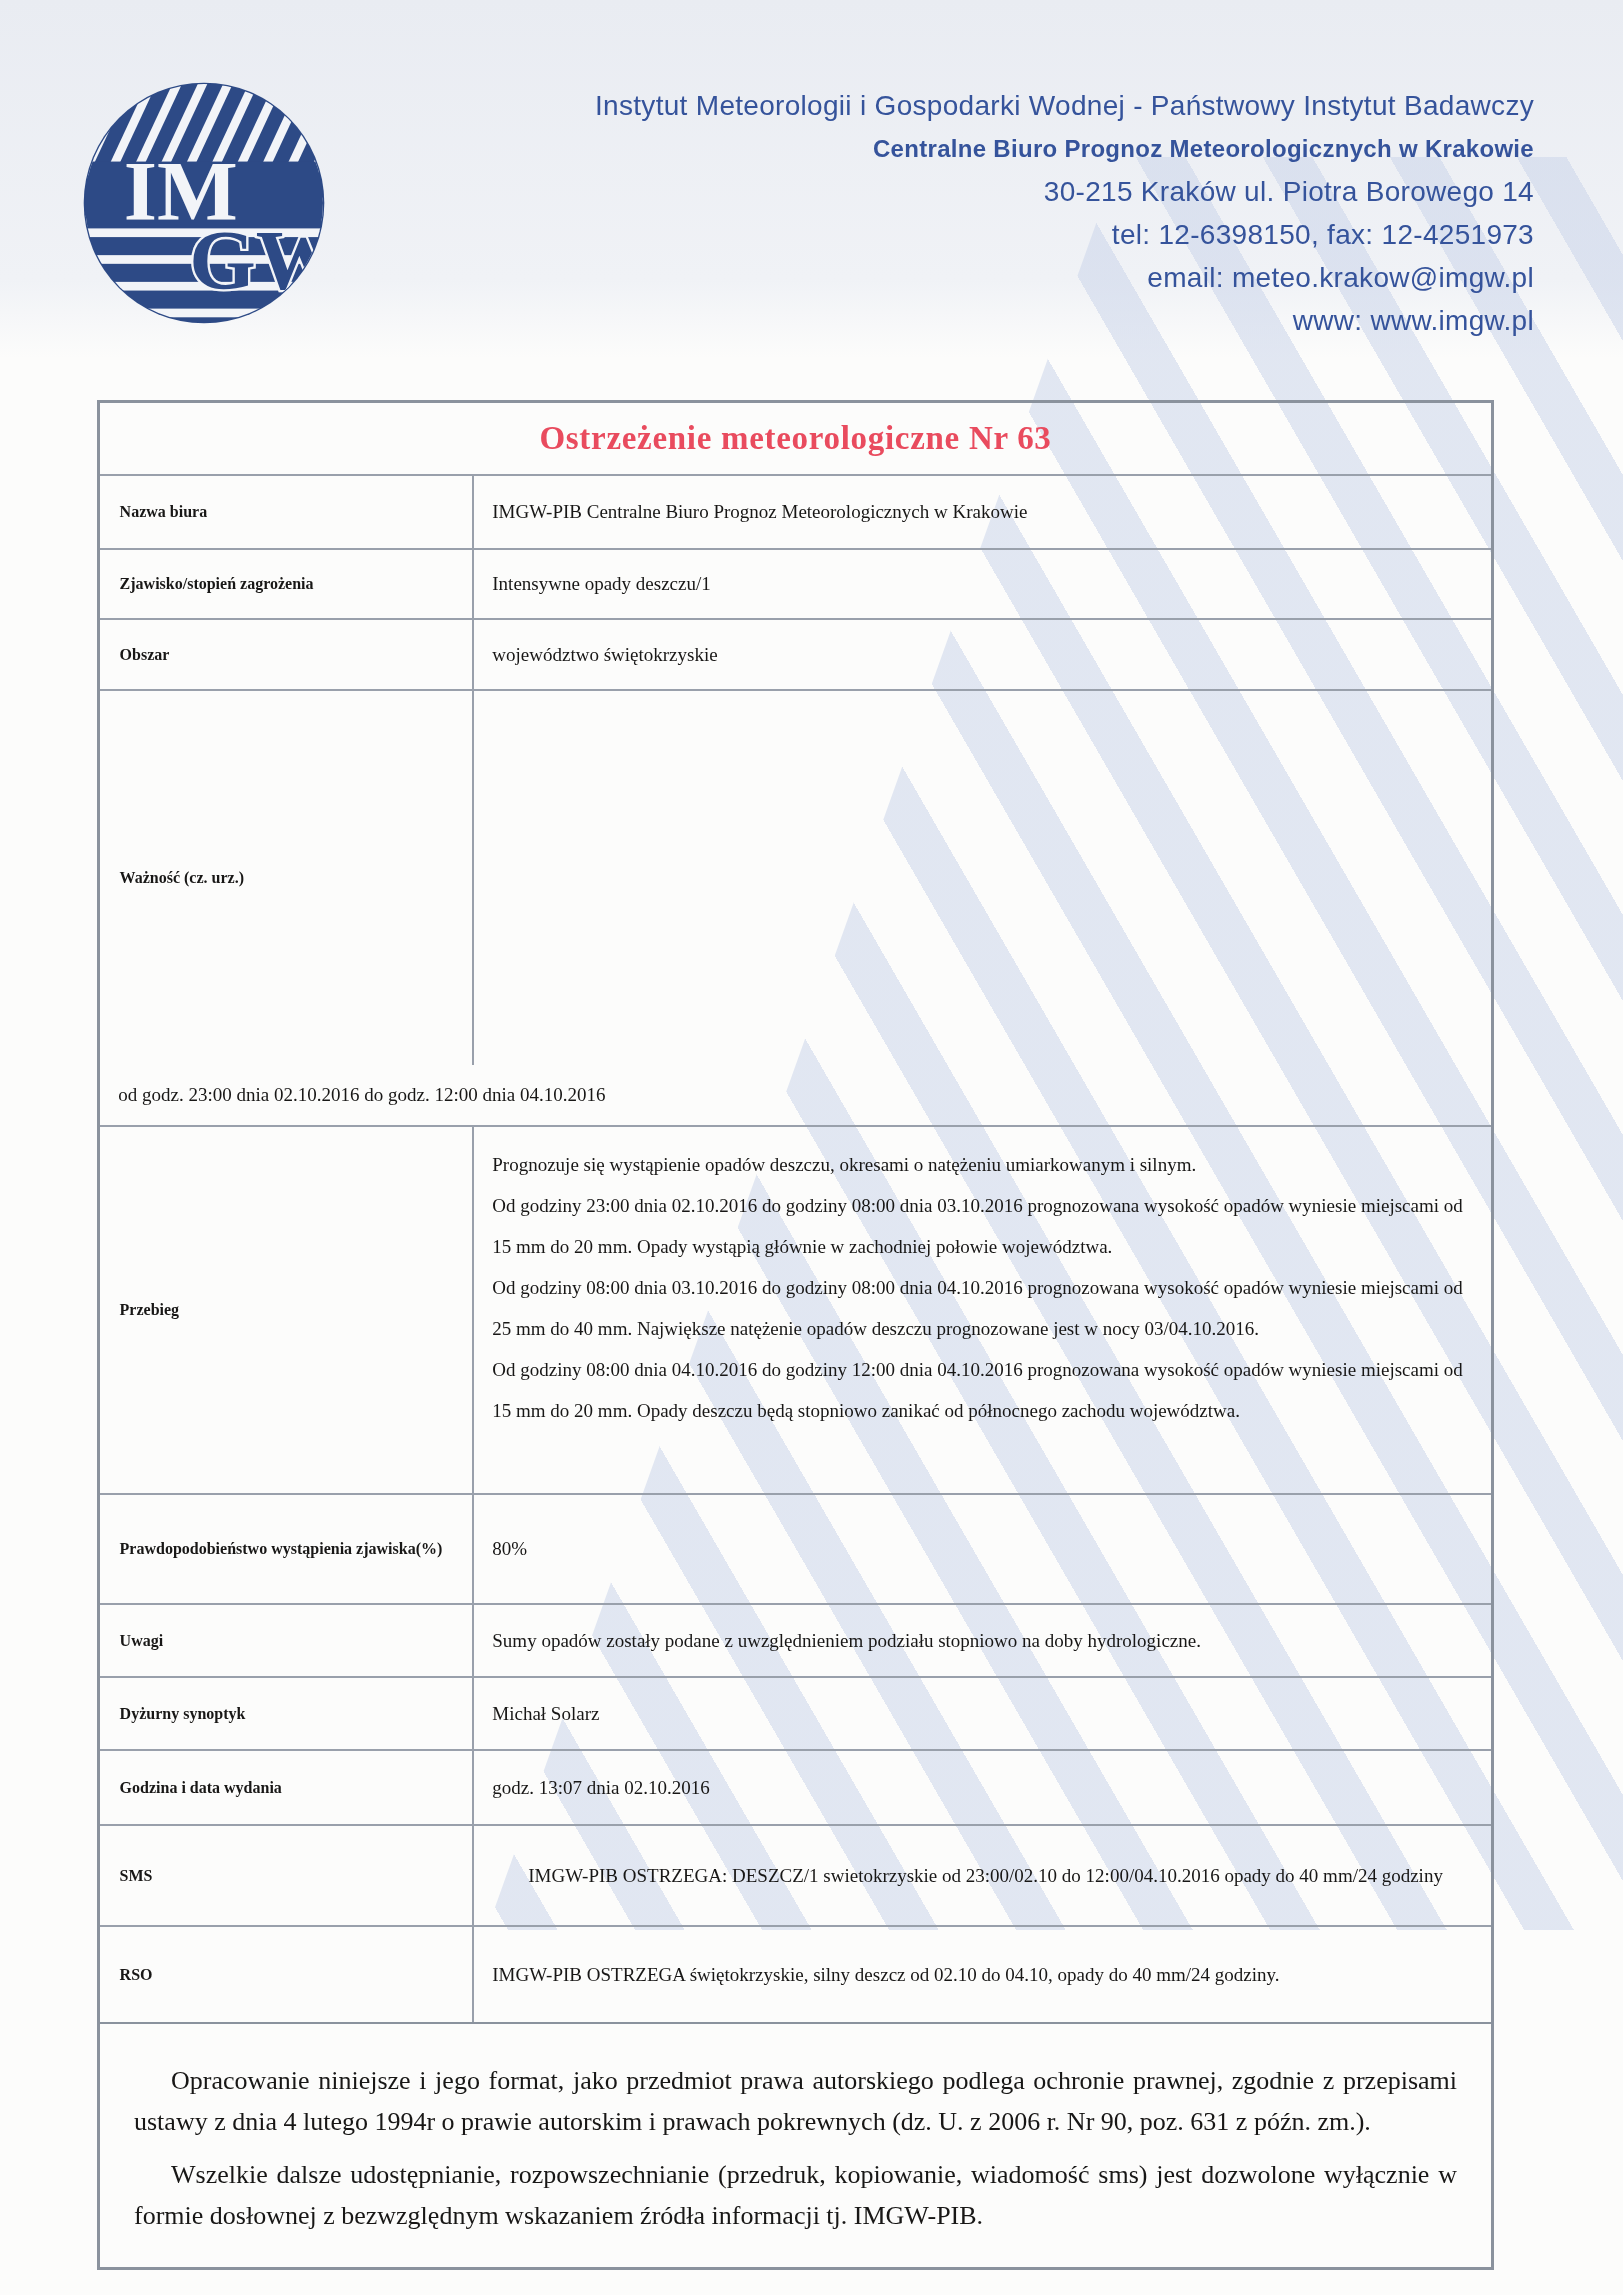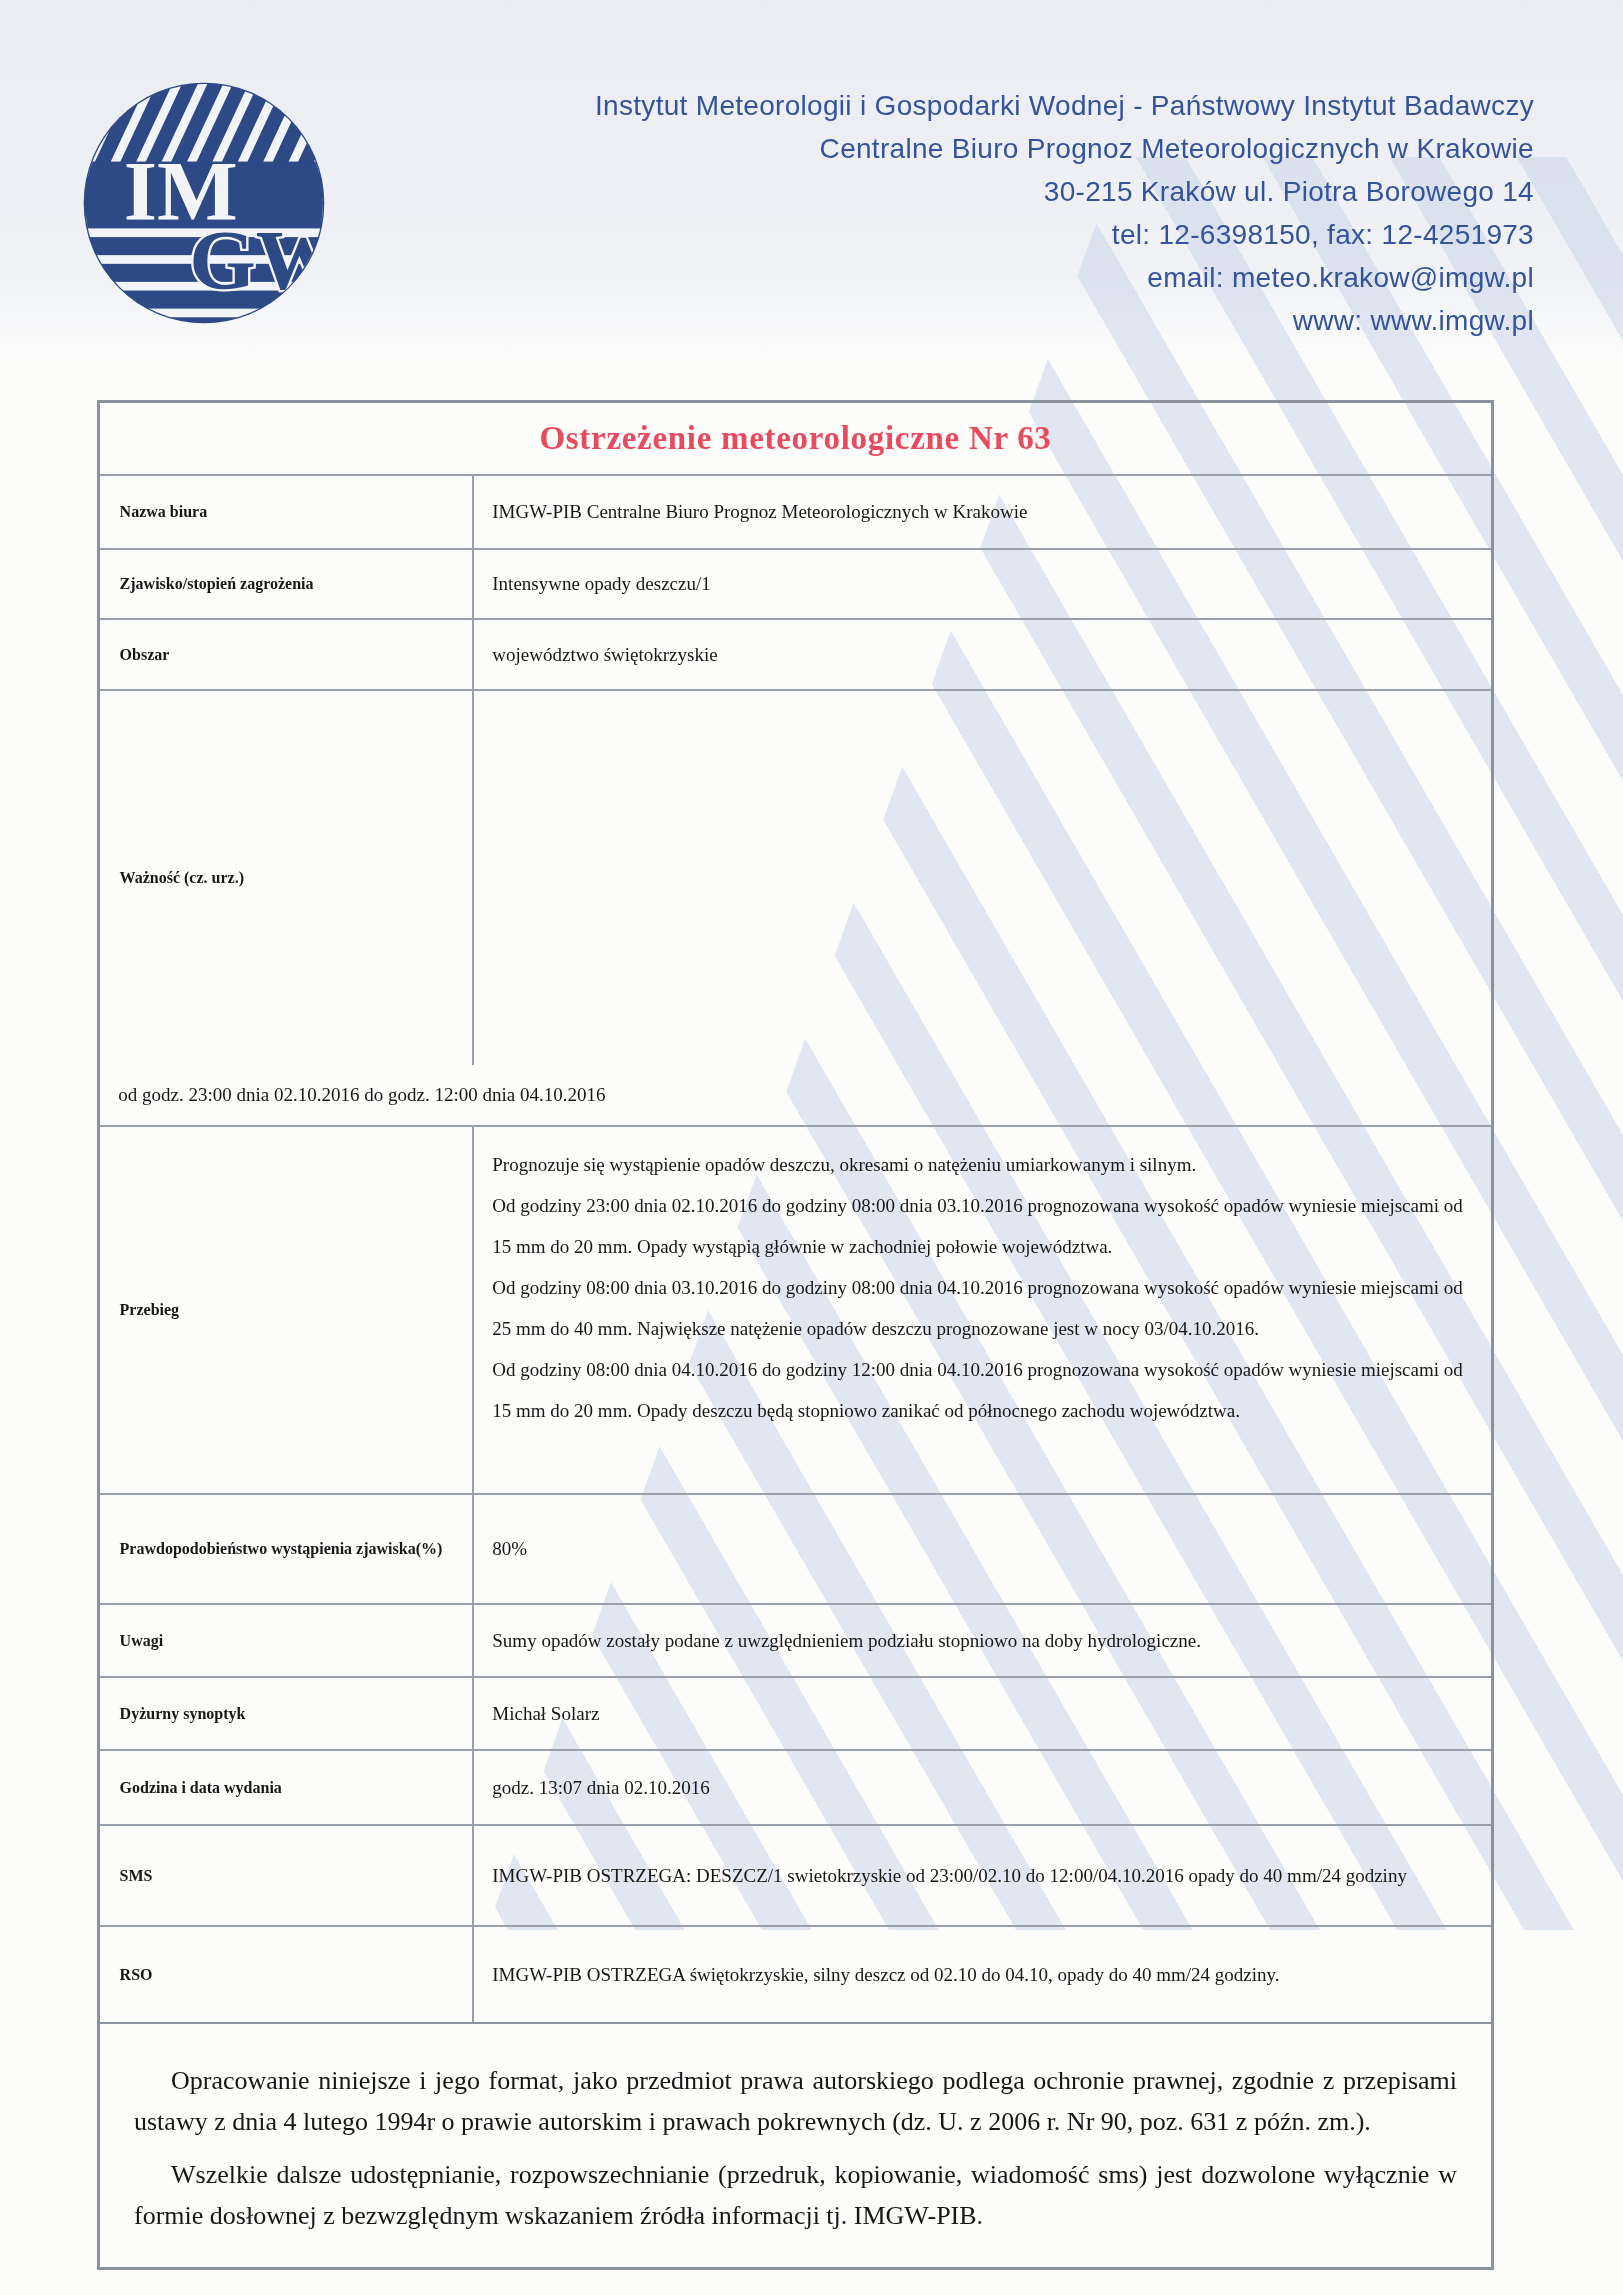--- a/index.html
+++ b/index.html
@@ -42,21 +42,21 @@
   .logo{position:absolute;left:77px;top:76px;width:254px;height:254px;}
   .lh-text{
     position:absolute;right:89px;top:84px;
     text-align:right;
     font-family:"Liberation Sans", sans-serif;
     font-size:28px;line-height:43px;
     color:var(--navy);
     letter-spacing:0.3px;
     white-space:nowrap;
   }
-  .lh-text .bold-line{font-weight:normal;font-size:28px;}
+  .lh-text .bold-line{font-weight:bold;font-size:24px;}
   
   .warn-table{
     position:absolute;left:97px;top:400px;width:1397px;
     z-index:3;
     border:3.3px solid var(--border-dark);
     box-sizing:border-box;
     background:transparent;
   }
   .t-row{display:flex;border-top:2px solid var(--border-gray);}
   .t-row:first-child{border-top:none;}
@@ -86,21 +86,21 @@
   .h-przebieg .cell-value{
     align-items:flex-start;
     padding-top:17px;
     line-height:41px;
     white-space:pre-line;
   }
   .h-prawd{min-height:108px;}
   .h-uwagi{min-height:71px;}
   .h-dyzurny{min-height:71px;}
   .h-godzina{min-height:73px;text-align:center;}
-  .h-sms{min-height:99px;}
+  .h-sms{min-height:99px;gap:36px;}
   .h-rso{min-height:95px;}
   .legal-row{display:block;border-top:2.6px solid var(--border-dark);min-height:216px;box-sizing:border-box;padding:23.6px 22px 19.6px 22px;}
   .legal-row p{
     margin:12px;font-size:26px;line-height:41px;
     text-align:justify;text-indent:37px;
   }
   
   .logo text{font-family:"Liberation Serif", serif;font-weight:bold;}
 </style>
 </head>

